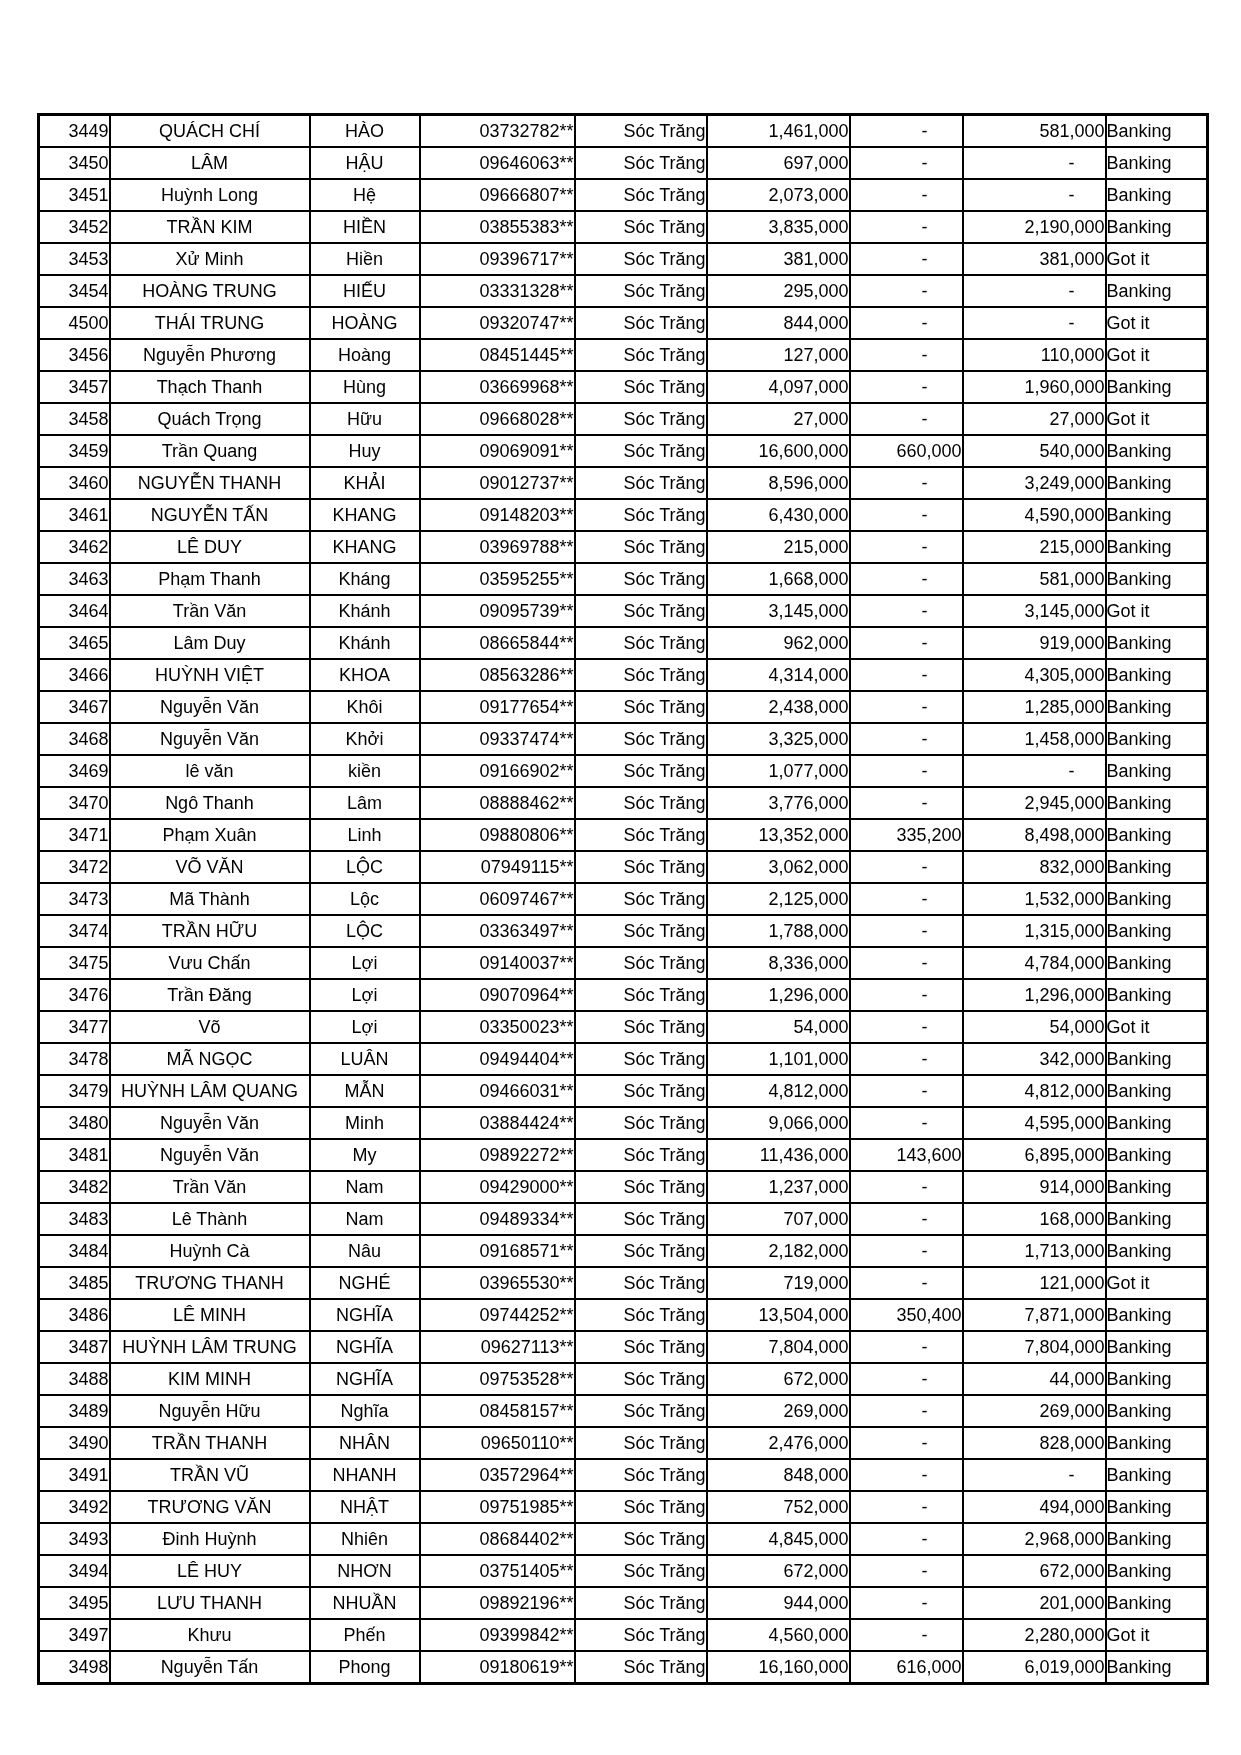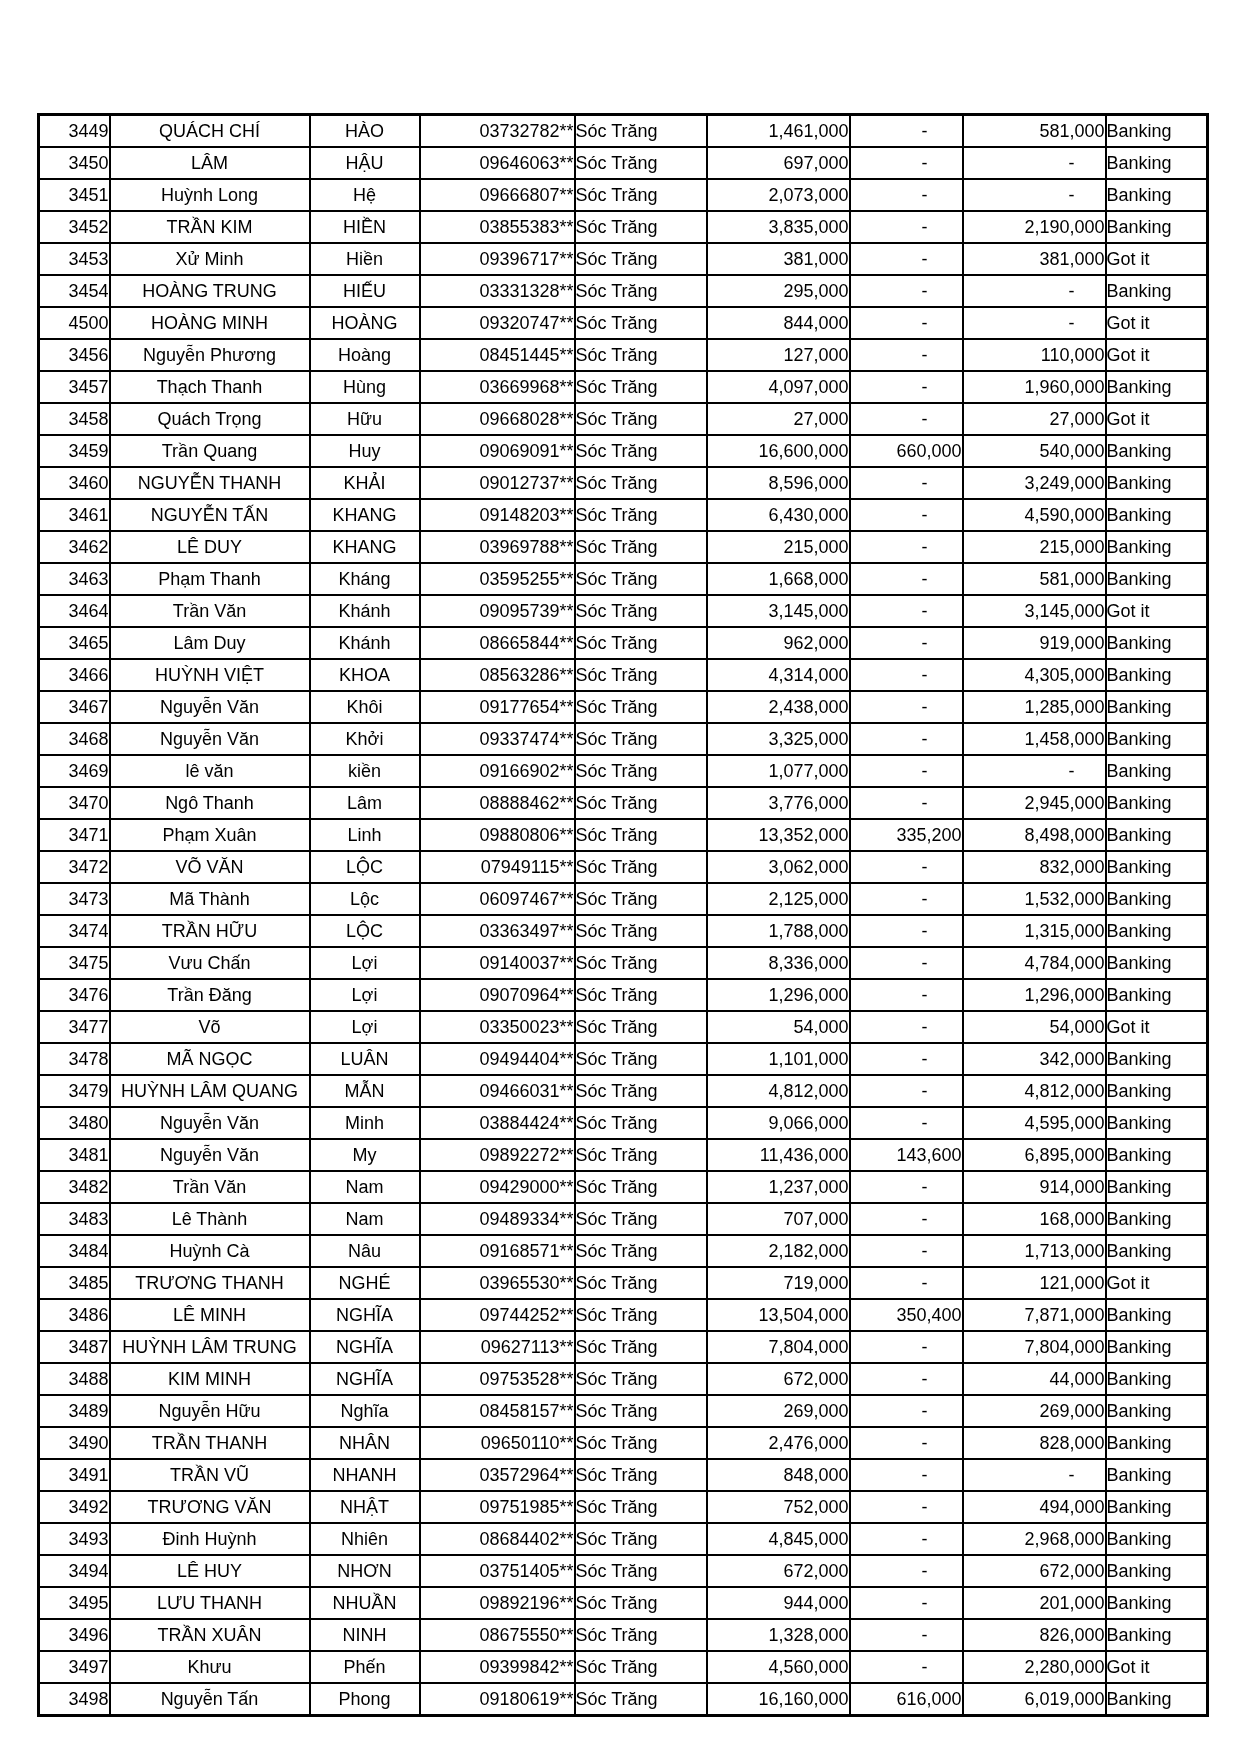--- a/index.html
+++ b/index.html
@@ -32,21 +32,21 @@
     padding: 0;
     white-space: nowrap;
     overflow: visible;
     vertical-align: middle;
     line-height: 28px;
   }
   td.c1 { text-align: right;  padding-right: 5px; }
   td.c2 { text-align: center; }
   td.c3 { text-align: center; }
   td.c4 { text-align: right; }
-  td.c5 { text-align: left; }
+  td.c5 { text-align: right; }
   td.c6 { text-align: right;  padding-right: 12px; }
   td.c7 { text-align: right;  padding-right: 9px; }
   td.c8 { text-align: right;  padding-right: 9px; }
   td.c9 { text-align: left;   padding-left: 11px; }
   td.c7.dash { padding-right: 34px; }
   td.c8.dash { padding-right: 30px; }
 </style>
 </head>
 <body>
 
@@ -125,21 +125,21 @@
           <td class="c3">HIẾU</td>
           <td class="c4">03331328**</td>
           <td class="c5">Sóc Trăng</td>
           <td class="c6">295,000</td>
           <td class="c7 dash">-</td>
           <td class="c8 dash">-</td>
           <td class="c9">Banking</td>
         </tr>
         <tr>
           <td class="c1">4500</td>
-          <td class="c2">HOÀNG MINH</td>
+          <td class="c2">THÁI TRUNG</td>
           <td class="c3">HOÀNG</td>
           <td class="c4">09320747**</td>
           <td class="c5">Sóc Trăng</td>
           <td class="c6">844,000</td>
           <td class="c7 dash">-</td>
           <td class="c8 dash">-</td>
           <td class="c9">Got it</td>
         </tr>
         <tr>
           <td class="c1">3456</td>
@@ -572,31 +572,20 @@
         </tr>
         <tr>
           <td class="c1">3495</td>
           <td class="c2">LƯU THANH</td>
           <td class="c3">NHUẦN</td>
           <td class="c4">09892196**</td>
           <td class="c5">Sóc Trăng</td>
           <td class="c6">944,000</td>
           <td class="c7 dash">-</td>
           <td class="c8">201,000</td>
-          <td class="c9">Banking</td>
-        </tr>
-        <tr>
-          <td class="c1">3496</td>
-          <td class="c2">TRẦN XUÂN</td>
-          <td class="c3">NINH</td>
-          <td class="c4">08675550**</td>
-          <td class="c5">Sóc Trăng</td>
-          <td class="c6">1,328,000</td>
-          <td class="c7 dash">-</td>
-          <td class="c8">826,000</td>
           <td class="c9">Banking</td>
         </tr>
         <tr>
           <td class="c1">3497</td>
           <td class="c2">Khưu</td>
           <td class="c3">Phến</td>
           <td class="c4">09399842**</td>
           <td class="c5">Sóc Trăng</td>
           <td class="c6">4,560,000</td>
           <td class="c7 dash">-</td>

